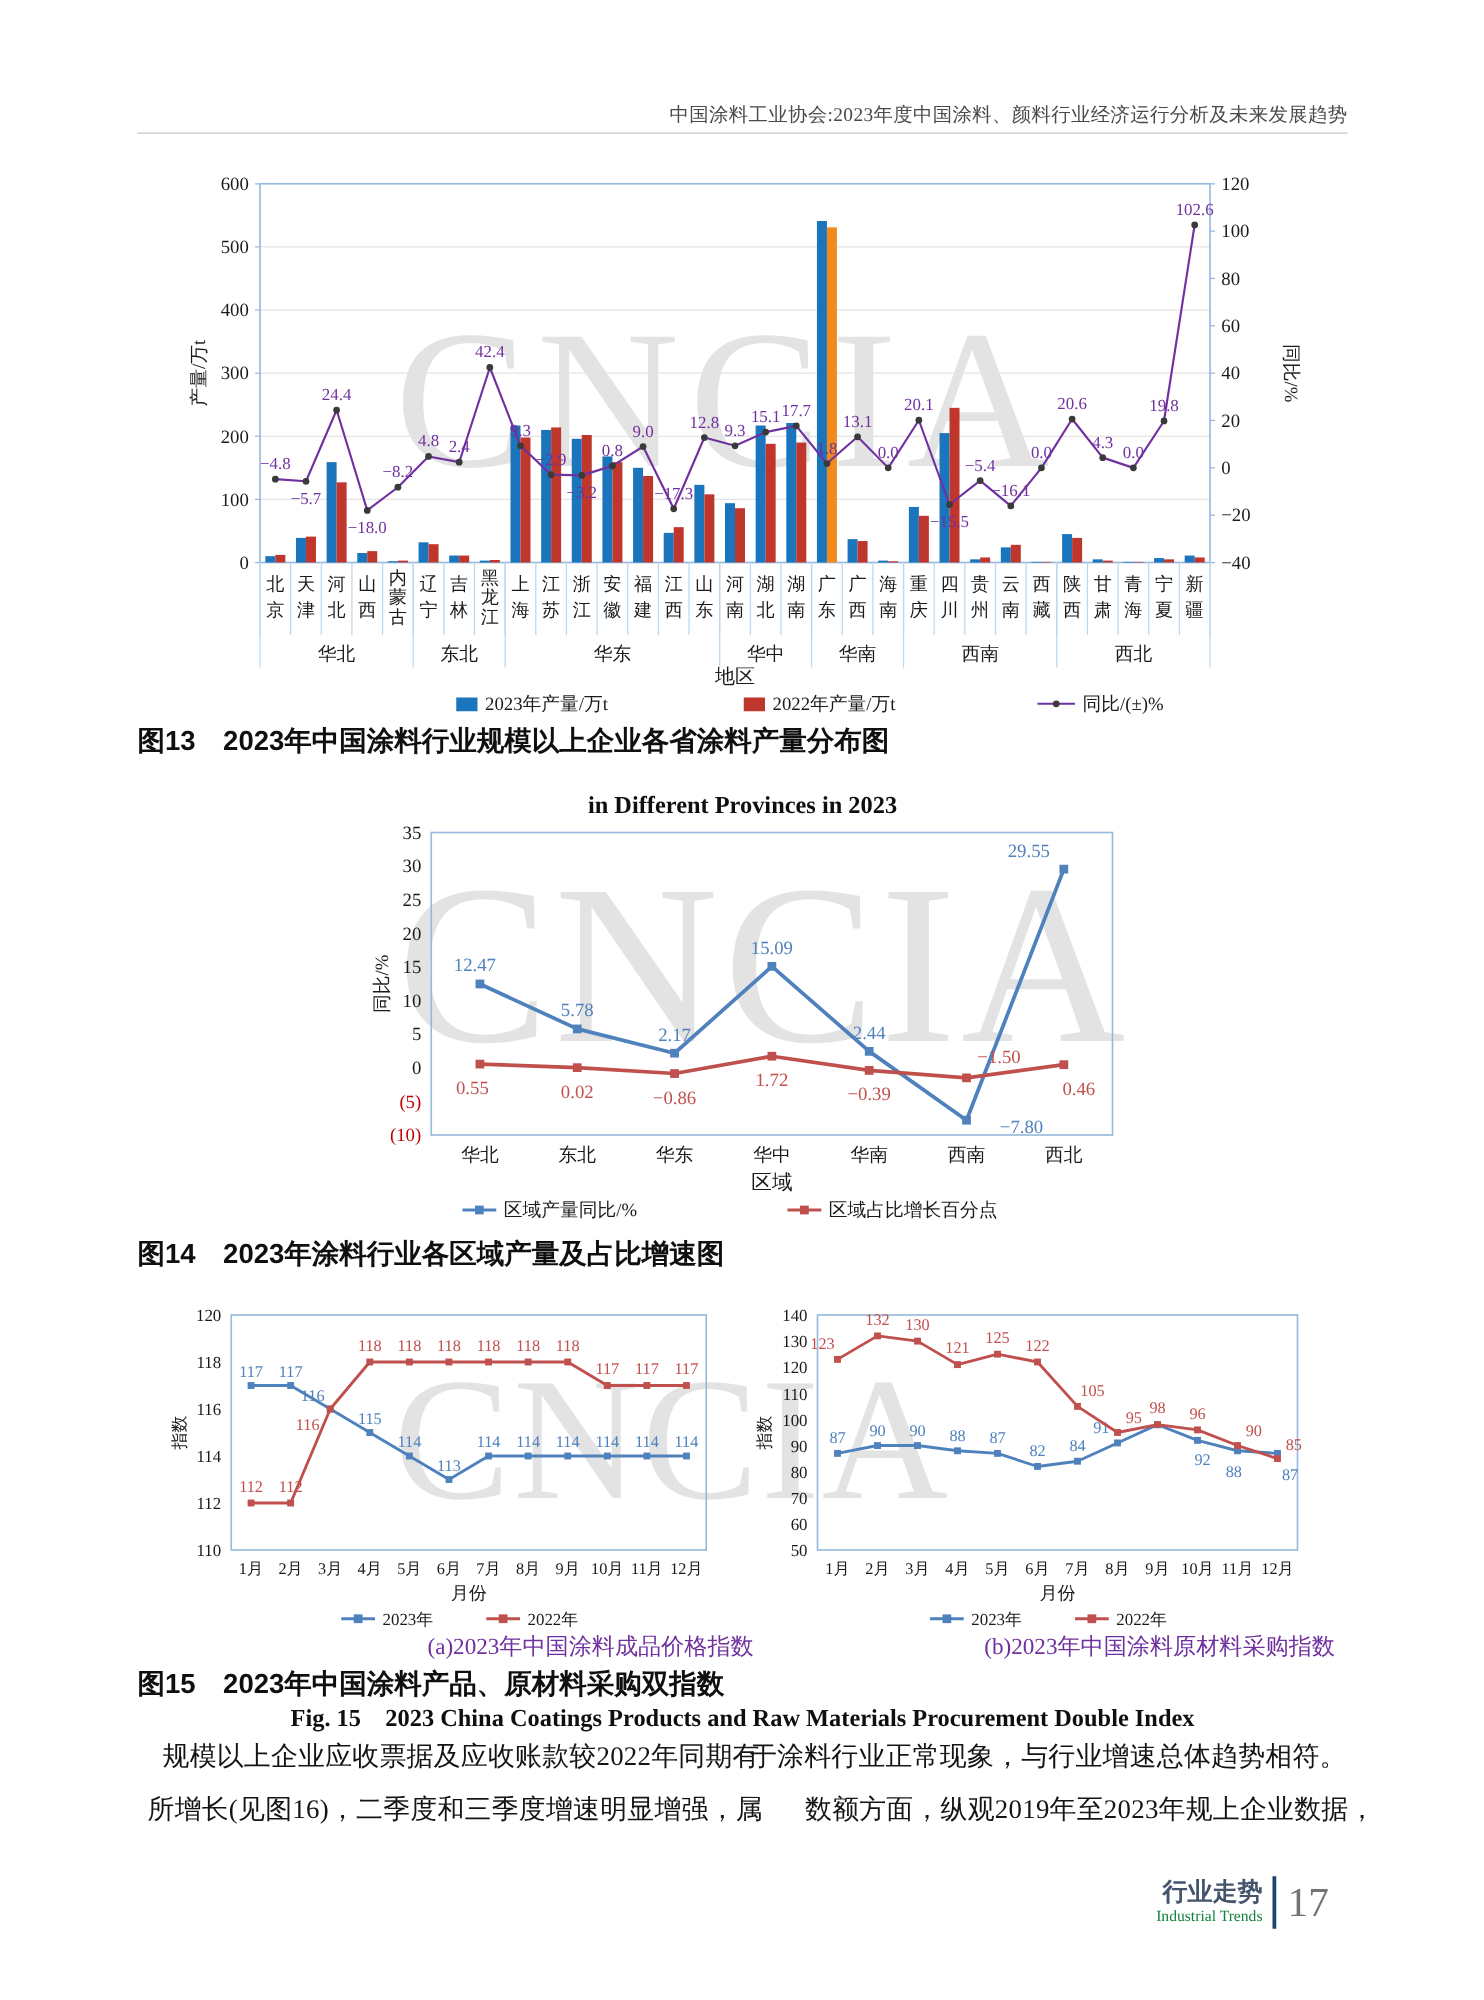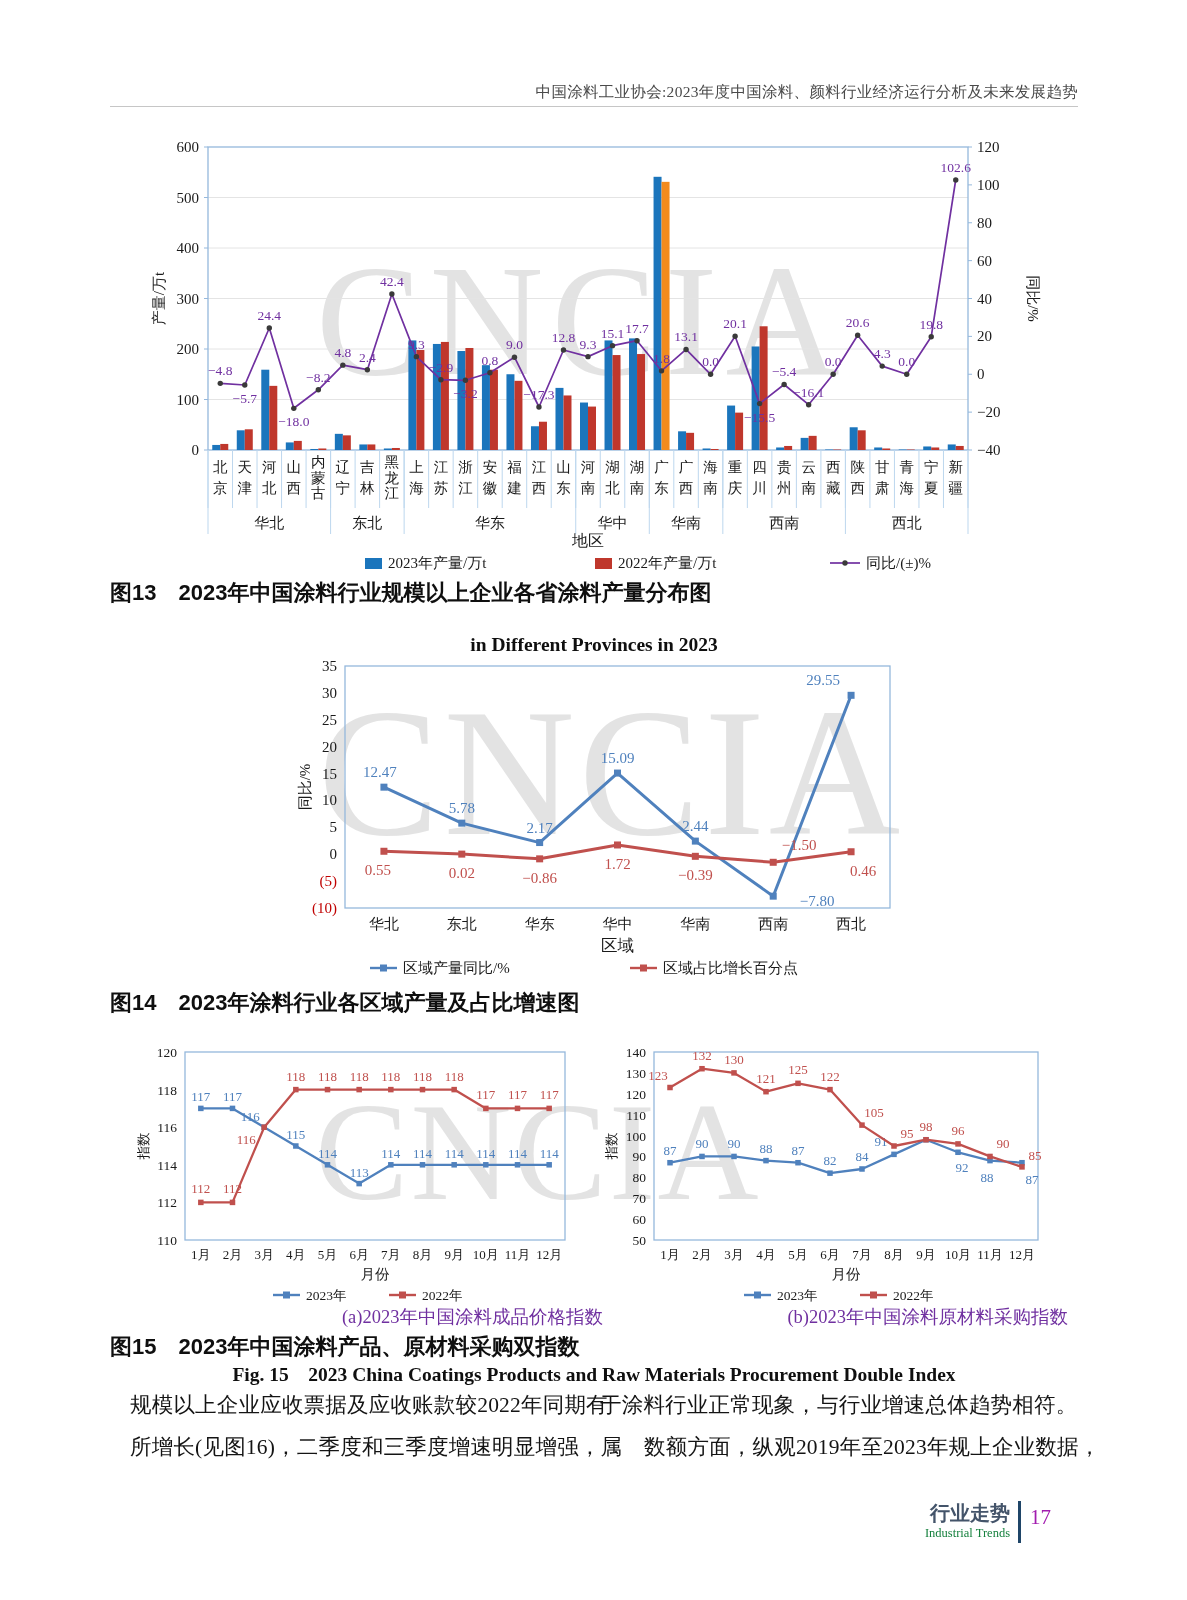--- a/index.html
+++ b/index.html
@@ -18,21 +18,21 @@
   #fig15a{left:133px;top:1040px;width:470px;height:290px}
   #fig15b{left:598px;top:1040px;width:470px;height:290px}
   .cap-cn{position:absolute;left:110px;width:968px;text-align:left;font-family:"Liberation Sans","DejaVu Sans",sans-serif;font-weight:bold;font-size:22px;color:#0f0f0f;z-index:2}
   .cap-en{position:absolute;left:58px;width:1072px;text-align:center;font-family:"Liberation Serif","DejaVu Serif",serif;font-weight:bold;font-size:19.5px;color:#0f0f0f;z-index:2}
   .sub-cap{position:absolute;width:470px;text-align:right;font-size:18.5px;color:#7030A0;z-index:2}
   .body-line{position:absolute;font-size:21.5px;color:#141414;letter-spacing:.2px;white-space:nowrap;z-index:2}
   .indent{padding-left:44px}
   .footer-cn{position:absolute;left:930px;top:1500px;width:80px;text-align:center;font-family:"Liberation Sans","DejaVu Sans",sans-serif;font-weight:bold;font-size:20px;color:#44546A;z-index:2}
   .footer-en{position:absolute;left:880px;top:1526px;width:130px;text-align:right;font-size:12.5px;color:#15803d;z-index:2}
   .footer-bar{position:absolute;left:1018px;top:1501px;width:3px;height:42px;background:#1F4568;z-index:2}
-  .footer-page{position:absolute;left:1030px;top:1505px;font-size:21px;color:#a21caf;z-index:2}
+  .footer-page{position:absolute;left:1030px;top:1505px;font-size:33px;color:#737373;z-index:2}
 </style>
 </head>
 <body>
 
 <div class="page">
   <div class="header-title">中国涂料工业协会:2023年度中国涂料、颜料行业经济运行分析及未来发展趋势</div>
   <div class="header-rule"></div>
 
   <div class="watermark wm13">CNCIA</div>
   <div class="watermark wm14">CNCIA</div>
@@ -547,21 +547,21 @@
         <line x1="262" y1="255" x2="289" y2="255" stroke="#C0504D" stroke-width="2.4"></line>
         <rect x="272" y="251.5" width="7" height="7" fill="#C0504D"></rect>
         <text x="295" y="260" font-size="13.5" fill="#1a1a1a" text-anchor="start" font-family="&quot;Liberation Serif&quot;,&quot;DejaVu Serif&quot;,serif">2022年</text>
       </svg></div>
   <div class="sub-cap" style="left:133px;top:1304px">(a)2023年中国涂料成品价格指数</div>
   <div class="sub-cap" style="left:598px;top:1304px">(b)2023年中国涂料原材料采购指数</div>
   <div class="cap-cn" style="top:1332px">图15　2023年中国涂料产品、原材料采购双指数</div>
   <div class="cap-en" style="top:1361px">Fig. 15　2023 China Coatings Products and Raw Materials Procurement Double Index</div>
 
   <div class="body-line" style="left:130px;top:1390px">规模以上企业应收票据及应收账款较2022年同期有</div>
-  <div class="body-line" style="left:130px;top:1432px">所增长(见图16)，二季度和三季度增速明显增强，属</div>
+  <div class="body-line" style="left:118px;top:1432px">所增长(见图16)，二季度和三季度增速明显增强，属</div>
   <div class="body-line" style="left:600px;top:1390px">于涂料行业正常现象，与行业增速总体趋势相符。</div>
   <div class="body-line indent" style="left:600px;top:1432px">数额方面，纵观2019年至2023年规上企业数据，</div>
 
   <div class="footer-cn">行业走势</div>
   <div class="footer-en">Industrial Trends</div>
   <div class="footer-bar"></div>
   <div class="footer-page">17</div>
 </div>
 
 </body></html>

